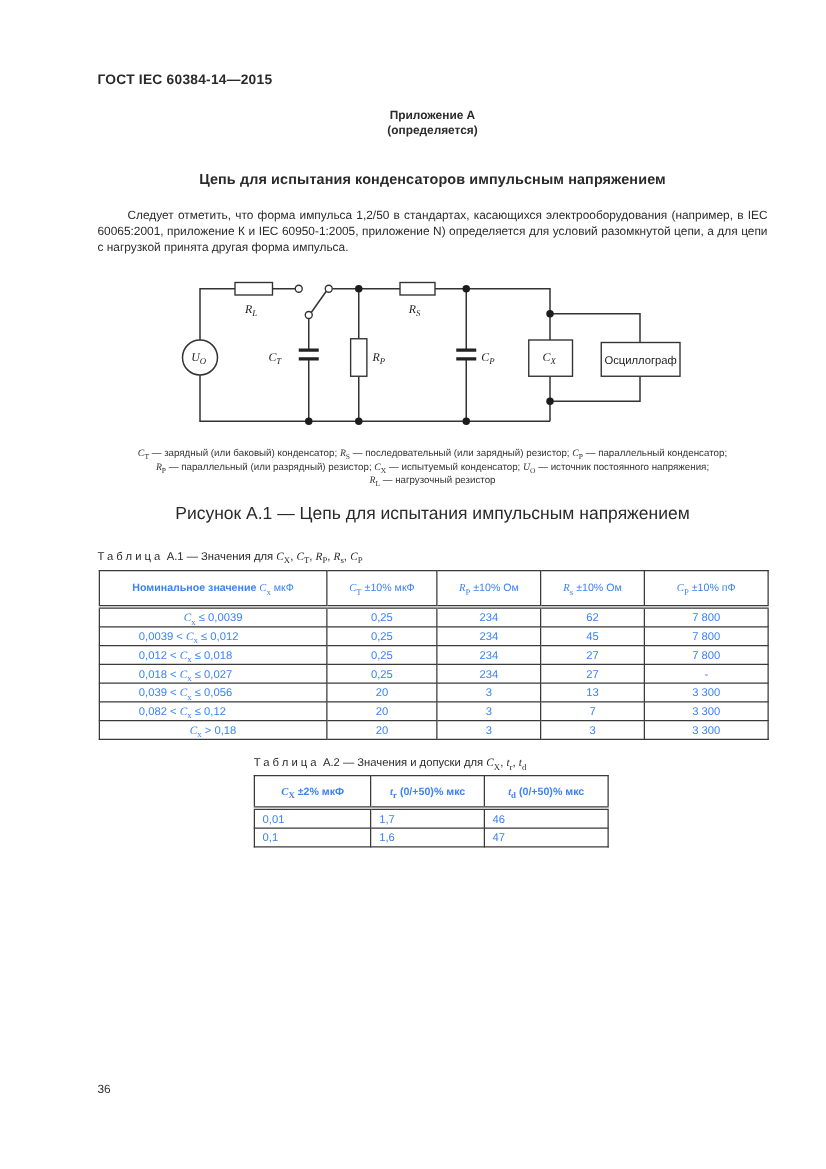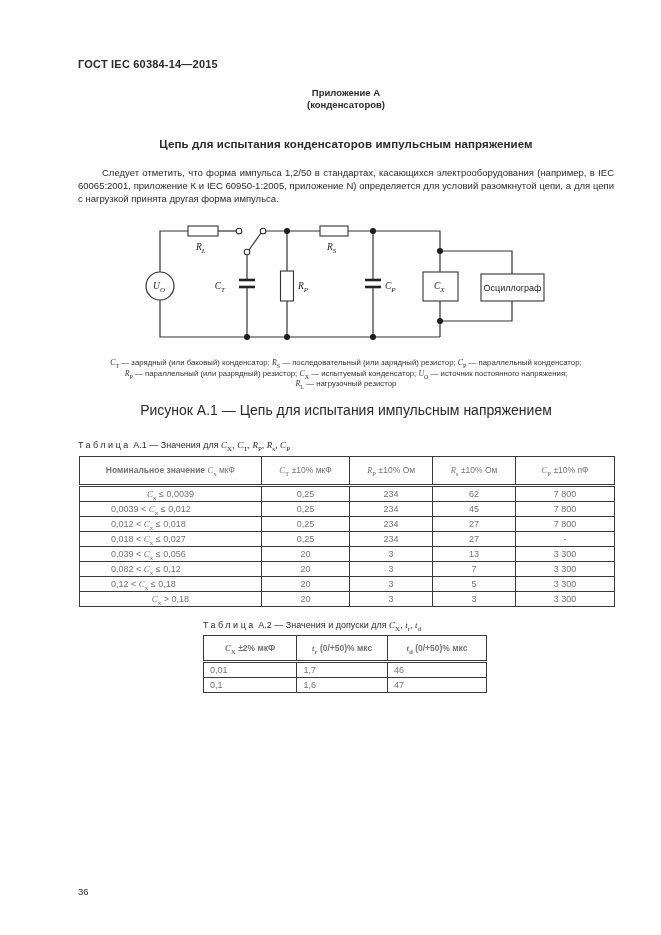--- a/index.html
+++ b/index.html
@@ -30,47 +30,47 @@
 
   .legend { margin-top:9px; text-align:center; font-size:7.8px; line-height:10.5px; color:#333; }
   .legend sub { font-size:6px; }
   .fig-caption { margin-top:12px; text-align:center; font-size:14px; }
 
   .tbl-title { font-size:9px; }
   .t1-title { margin-top:22px; }
   .t2-title { margin-top:13px; margin-left:125px; }
   .spaced { letter-spacing:2.5px;text-align:right; }
 
-  table { border-collapse:collapse; border:1.5px solid #1f1f1f; color:#737373; }
+  table { border-collapse:collapse; border:1.5px solid #1f1f1f; color:#3b82f6; }
   th, td { border:1px solid #3a3a3a; }
   thead th { border-bottom:3px double #3a3a3a; }
 
   .ta1 { width:536px; margin-left:1px; margin-top:6px; table-layout:fixed; }
   .ta1 th { height:29px; font-size:8.5px; font-weight:normal; text-align:center; vertical-align:middle; padding:2px 4px; }
   .ta1 td { height:15px; font-size:9px; line-height:12px; text-align:center; vertical-align:middle; padding:1px 3px; }
   .ta1 td.cxl { text-align:left; padding-left:31px; }
   .b { font-weight:bold; }
 
   .ta2 { width:284px; margin-left:125px; margin-top:5px; table-layout:fixed; }
   .ta2 th { height:26px; font-size:8.5px; font-weight:bold; text-align:center; vertical-align:middle; padding:2px 4px; }
   .ta2 td { height:14px; font-size:9px; line-height:12px; text-align:left; vertical-align:middle; padding:1px 6px; }
 
-  .page-num { position:absolute; left:78px; top:886px; font-size:9.5px; color:#333; }
+  .page-num { position:absolute; left:78px; top:866px; font-size:9.5px; color:#333; }
 </style>
 </head>
 <body>
 
 <div class="page">
   <div class="content">
 
     <div class="doc-code">ГОСТ IEC 60384-14—2015</div>
 
     <div class="app-head">
       <div>Приложение А</div>
-      <div>(конденсаторов)</div>
+      <div>(определяется)</div>
     </div>
 
     <div class="main-title">Цепь для испытания конденсаторов импульсным напряжением</div>
 
     <div class="paras">
       <p class="para">Следует отметить, что форма импульса 1,2/50 в стандартах, касающихся электрооборудования (например, в IEC 60065:2001, приложение К и IEC 60950-1:2005, приложение N) определяется для условий разомкнутой цепи, а для цепи с нагрузкой принята другая форма импульса.</p>
     </div>
 
     <svg class="circuit" width="452" height="132" viewBox="0 0 452 132">
       <g stroke="#333" stroke-width="1.2" fill="none">
@@ -222,27 +222,20 @@
           <td>3 300</td>
         </tr>
         <tr>
           <td class="cxl"><span>0,082  &lt; </span><i>C</i><sub>x</sub><span> ≤ 0,12</span></td>
           <td>20</td>
           <td>3</td>
           <td>7</td>
           <td>3 300</td>
         </tr>
         <tr>
-          <td class="cxl"><span>0,12   &lt; </span><i>C</i><sub>x</sub><span> ≤ 0,18</span></td>
-          <td>20</td>
-          <td>3</td>
-          <td>5</td>
-          <td>3 300</td>
-        </tr>
-        <tr>
           <td><span></span><i>C</i><sub>x</sub><span> &gt; 0,18</span></td>
           <td>20</td>
           <td>3</td>
           <td>3</td>
           <td>3 300</td>
         </tr>
       </tbody>
     </table>
 
     <p class="tbl-title t2-title">

